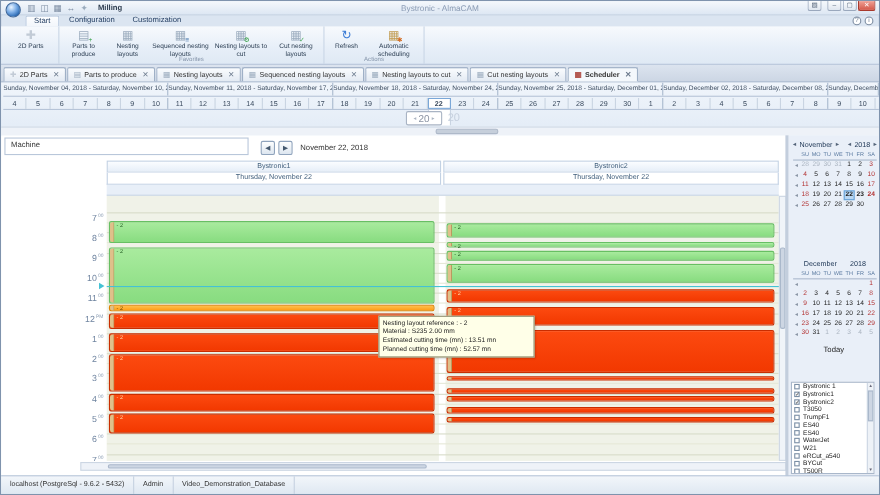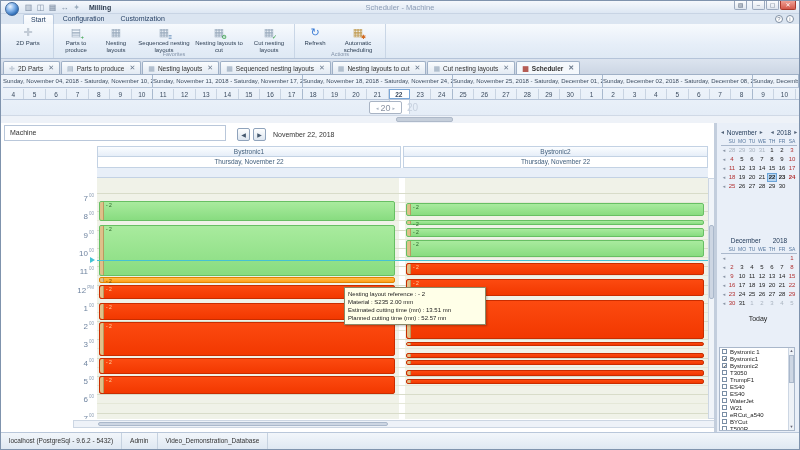--- a/index.html
+++ b/index.html
@@ -159,21 +159,21 @@
   <div class="titlebar">
     <div class="orb"></div>
     <div class="qat" id="qat">
         <span class="qicon" style="color: rgb(126, 142, 163);">▥</span>
         <span class="qicon" style="color: rgb(126, 142, 163);">◫</span>
         <span class="qicon" style="color: rgb(126, 142, 163);">▦</span>
         <span class="qicon" style="color: rgb(126, 142, 163);">↔</span>
         <span class="qicon" style="color: rgb(154, 171, 189);">✦</span>
         <span class="appcaption">Milling</span>
       </div>
-    <div class="wtitle">Scheduler - Machine</div>
+    <div class="wtitle">Bystronic - AlmaCAM</div>
     <div class="winbtns">
       <div class="wbtn style">▨</div>
       <div class="wbtn">–</div>
       <div class="wbtn">▢</div>
       <div class="wbtn close">✕</div>
     </div>
   </div>
 
   <div class="ribbontabs">
     <div class="rtabs" id="rtabs">

